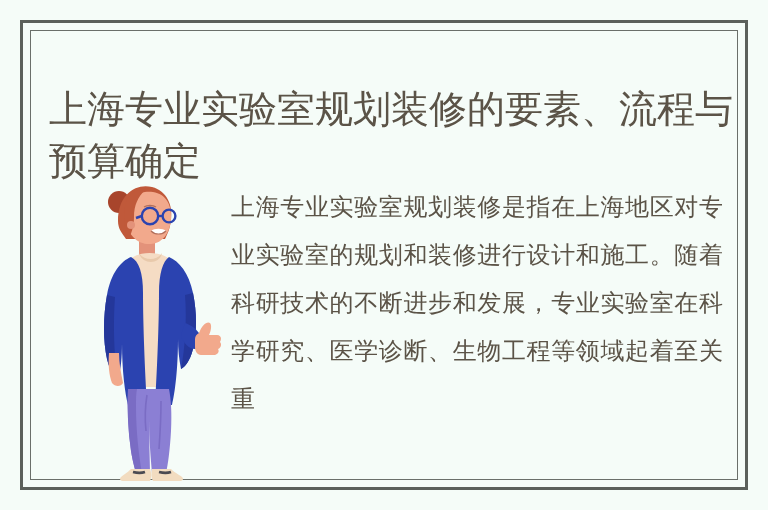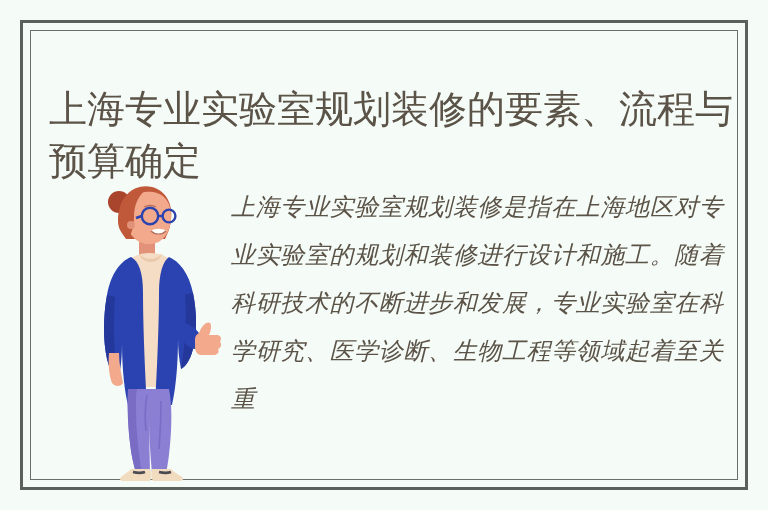--- a/index.html
+++ b/index.html
@@ -77,21 +77,20 @@
   #article-body {
     position: absolute;
     left: 200px;
     top: 0px;
     width: 492px;
     font-size: 24px;
     line-height: 48px;
     color: #5b5347;
     text-align: justify;
     text-justify: inter-character;
-    font-style: italic;
   }
 </style>
 </head>
 <body>
 
 <div id="card">
   <div id="inner-frame">
     <div id="content">
 
       <h1 id="page-title">上海专业实验室规划装修的要素、流程与预算确定</h1>

